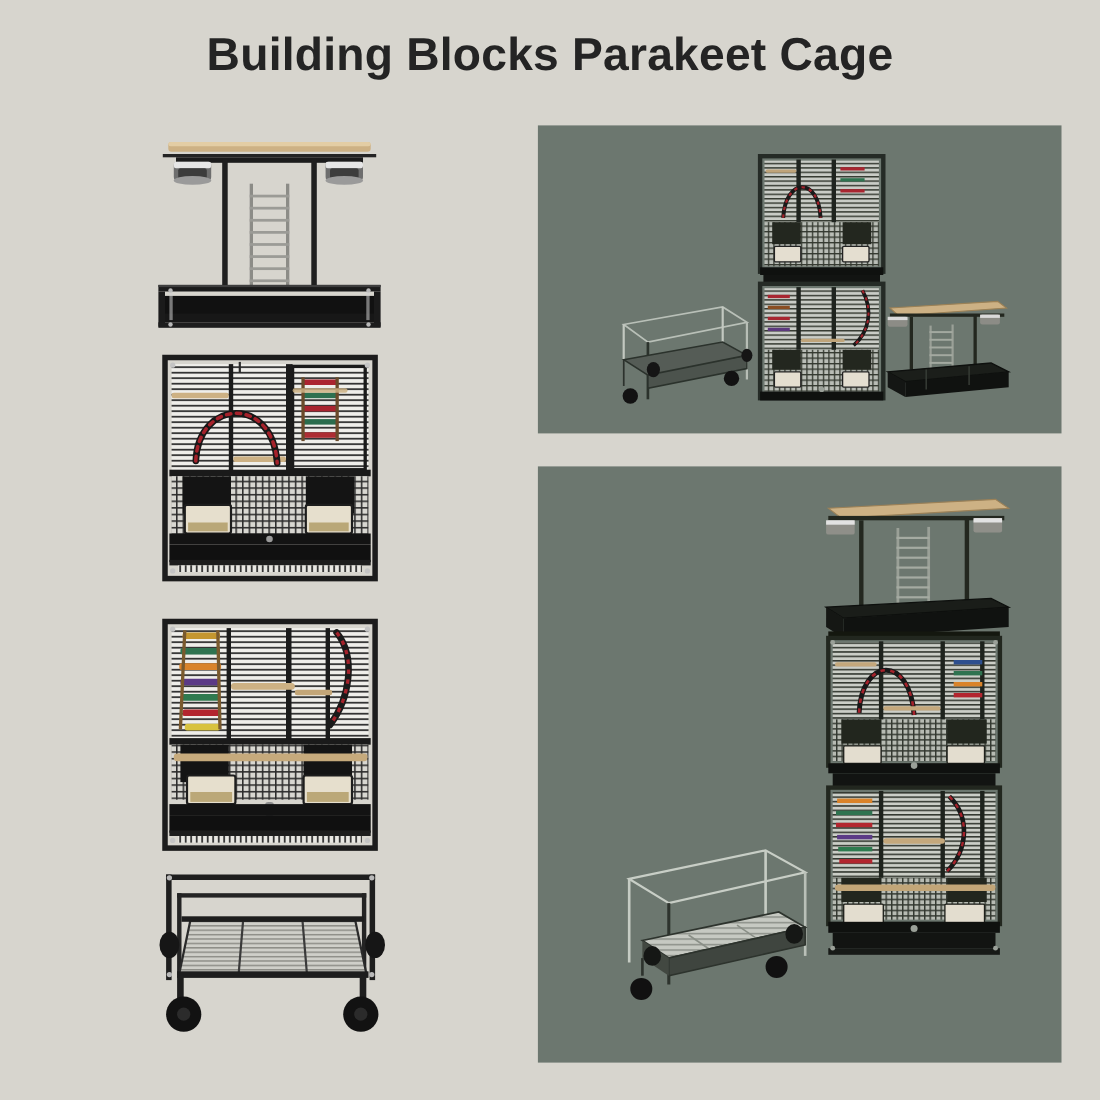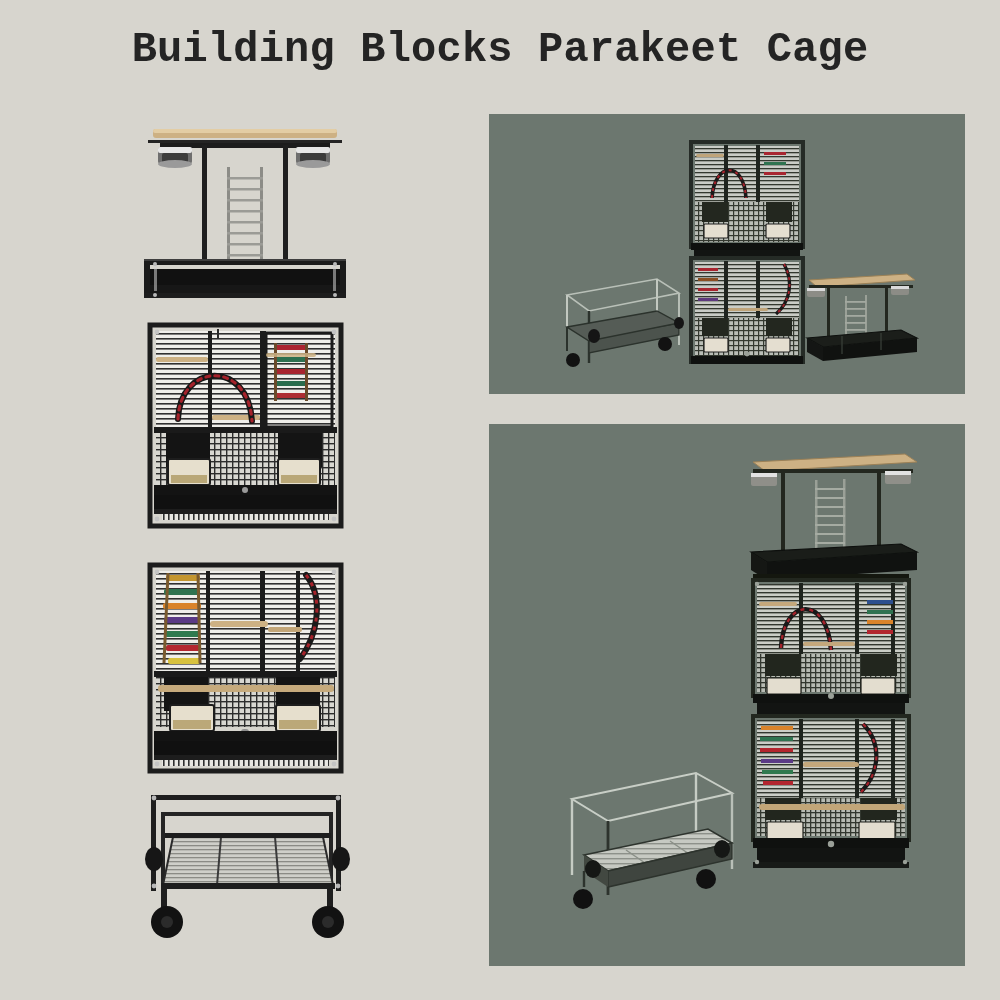--- a/index.html
+++ b/index.html
@@ -9,21 +9,21 @@
     font-family:"Liberation Serif", serif;
     overflow:hidden;
     position:relative;
   }
   #page{position:relative;width:1000px;height:1000px;}
 
   
   .title{
     position:absolute;left:0;top:26px;width:1000px;
     text-align:center;
-    font-family:Liberation Mono, monospace;
+    font-family:Liberation Sans, sans-serif;
     font-weight:bold;
     font-size:42px;
     letter-spacing:.2px;
     color:#242424;
     white-space:nowrap;
   }
 
   
   .abs{position:absolute;}
 

